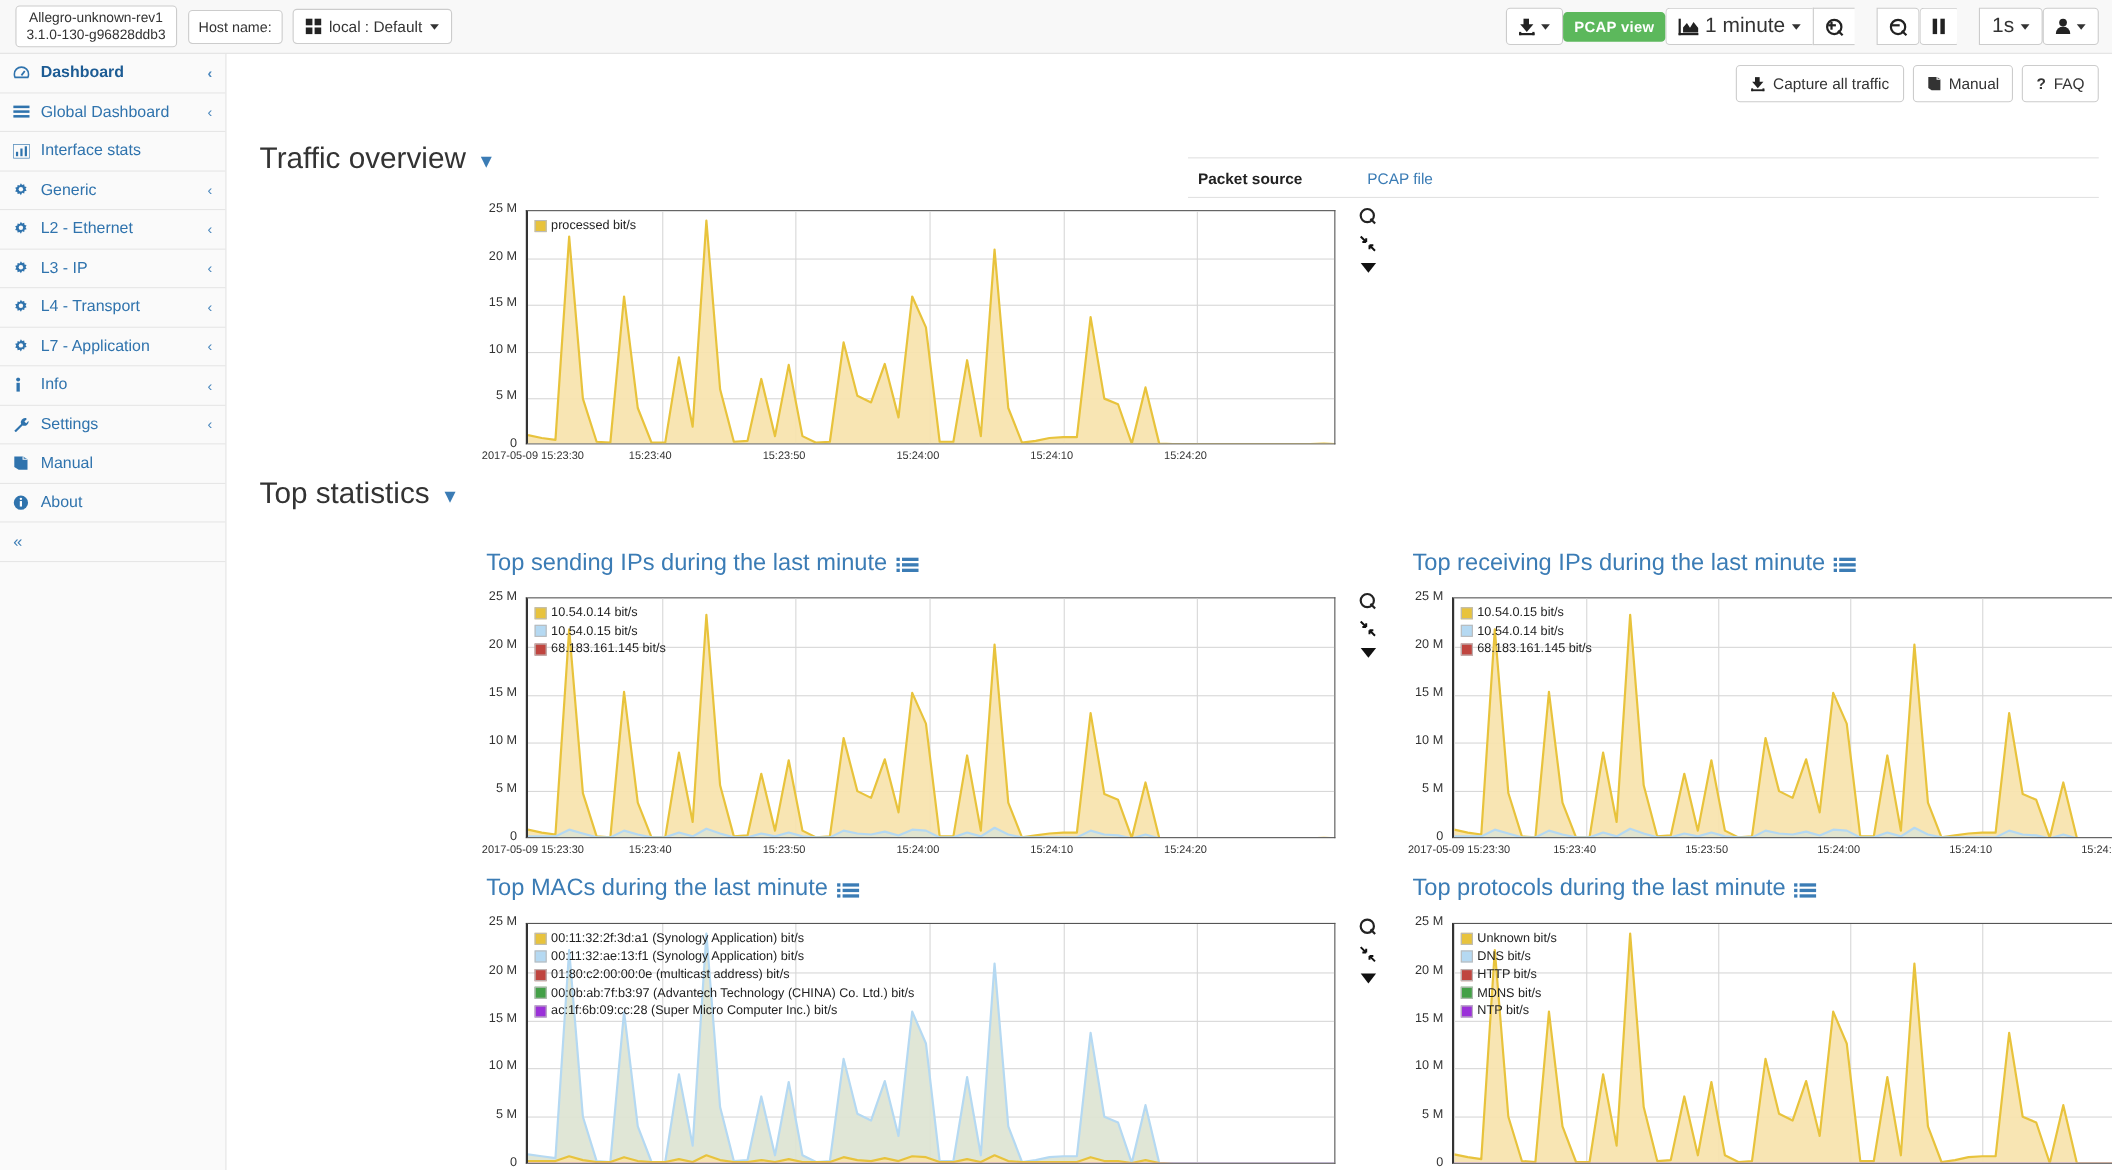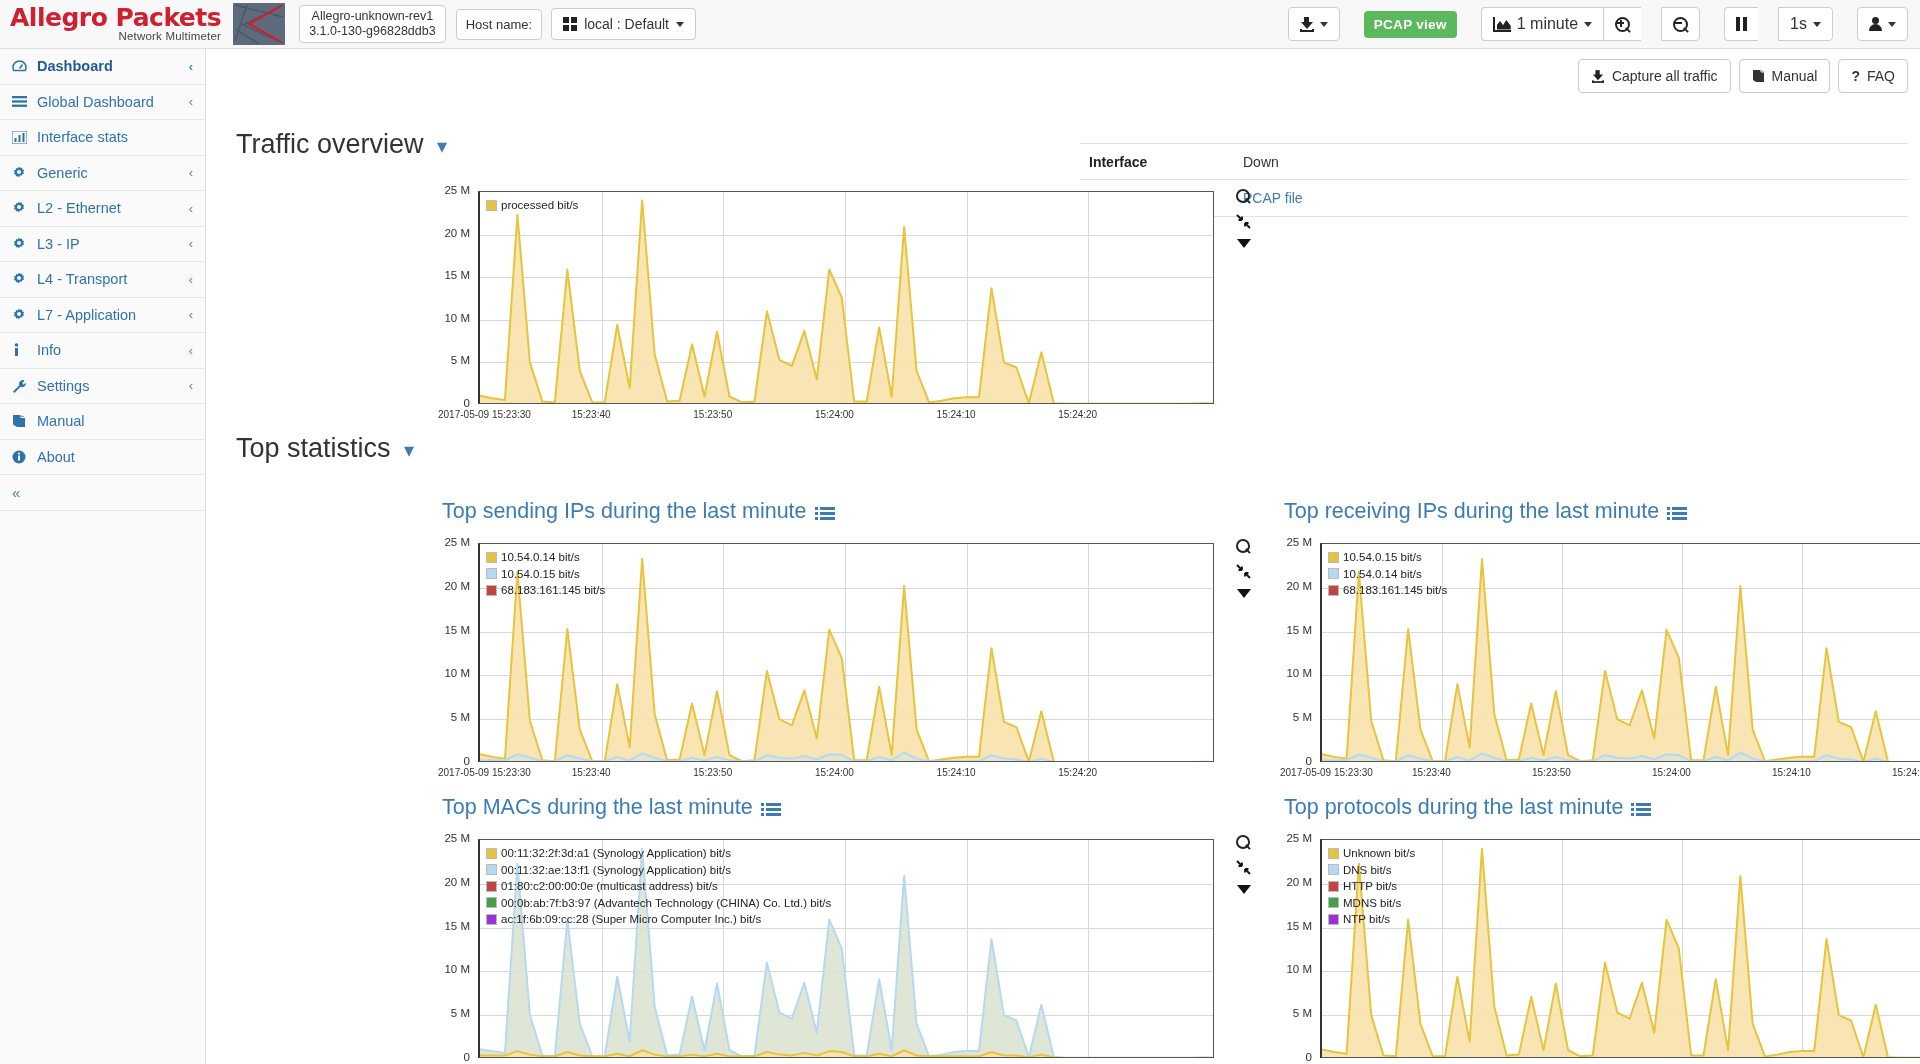--- a/index.html
+++ b/index.html
@@ -60,26 +60,26 @@
   .grid-icon {
     display: inline-grid; grid-template-columns: 6px 6px; grid-template-rows: 6px 6px;
     gap: 2px;
   }
   .grid-icon i { background: #222; display: block; }
   .caret { border-left: 4px solid transparent; border-right: 4px solid transparent;
            border-top: 5px solid #333; display: inline-block; }
 
   .topbar-right {
     margin-left: auto; display: flex; align-items: center;
-    gap: 24px; padding-right: 12px;
+    gap: 0; padding-right: 12px;
   }
   .tb-btn {
     border: 1px solid #ccc; border-radius: 4px; background: #fff;
     height: 34px; display: flex; align-items: center; justify-content: center;
-    padding: 0 11px; font-size: 16px; color: #333; gap: 6px;
+    padding: 0 11px; font-size: 19px; color: #333; gap: 6px;
     cursor: pointer;
   }
   .pcap-badge {
     background: #5cb85c; color: #fff; font-weight: bold;
     font-size: 13.5px; border-radius: 4px; padding: 6px 10px;
     letter-spacing: 0.3px;
   }
   .btn-group { display: flex; }
   .btn-group .tb-btn { border-radius: 0; border-right-width: 0; }
   .btn-group .tb-btn:first-child { border-radius: 4px 0 0 4px; }
@@ -179,33 +179,20 @@
   .tool-mag::after{content:"";position:absolute;width:2px;height:6px;background:#222;transform:rotate(-45deg);top:9px;left:11px;}
   .tool-shrink { width:15px;height:15px; color:#111; font-size:14px; line-height:15px;}
   .tool-tri { width:0;height:0;border-left:7px solid transparent;border-right:7px solid transparent;border-top:9px solid #111;}
 
   svg { display:block; }
 </style>
 </head>
 <body>
 
 <div id="topbar">
-  <div class="brand">
-    <div class="brand-text">
-      <div class="brand-title">Allegro Packets</div>
-      <div class="brand-sub">Network Multimeter</div>
-    </div>
-    <div class="brand-logo">
-      <svg width="52" height="42" viewBox="0 0 52 42">
-        <rect width="52" height="42" fill="#5d6b7d"></rect>
-        <path d="M2 2 L50 14 M50 2 L10 22 L50 40 M2 26 L26 41 M14 2 L2 38" stroke="#49566a" stroke-width="1.4" fill="none"></path>
-        <path d="M48 3 L16 21 L48 39" stroke="#d0202f" stroke-width="2.2" fill="none"></path>
-      </svg>
-    </div>
-  </div>
 
   <div class="devbox">
     <div>Allegro-unknown-rev1</div>
     <div>3.1.0-130-g96828ddb3</div>
   </div>
 
   <div class="hostlabel">Host name:</div>
 
   <div class="hostsel">
     <span class="grid-icon">
@@ -416,24 +403,20 @@
       <span>FAQ</span>
     </div>
   </div>
 
   <h1 class="sec" style="left:30px; top:80px;">
     <span>Traffic overview</span>
     <span class="dd">▾</span>
   </h1>
 
   <div class="info-table" id="info-table">
-      <div class="info-row">
-        <div class="info-k">Interface</div>
-        <div class="info-v"><span>Down</span></div>
-      </div>
       <div class="info-row">
         <div class="info-k">Packet source</div>
         <div class="info-v"><a href="#">PCAP file</a></div>
       </div>
     </div>
 
   <h1 class="sec" style="left:30px; top:384px;">
     <span>Top statistics</span>
     <span class="dd">▾</span>
   </h1>

